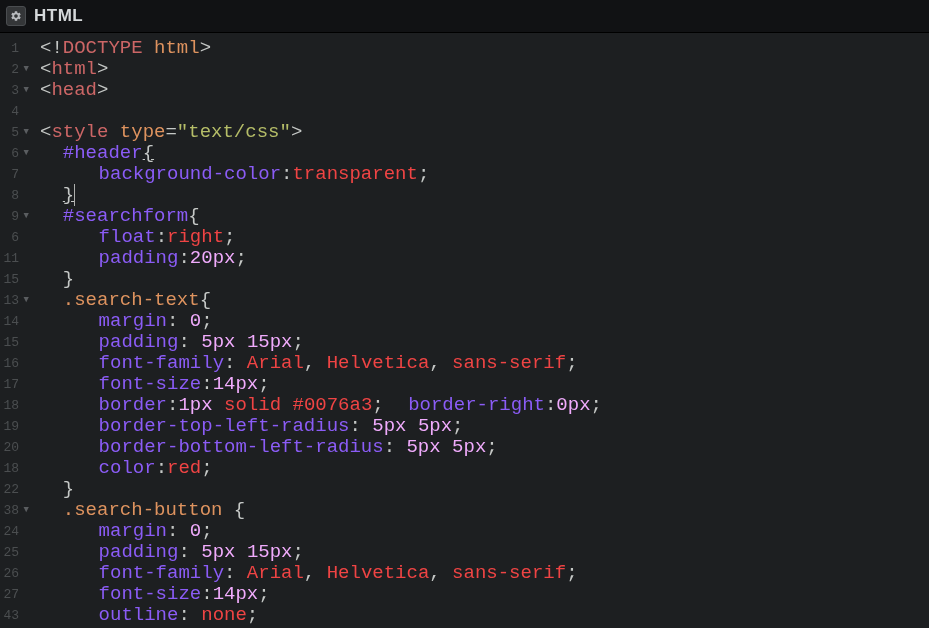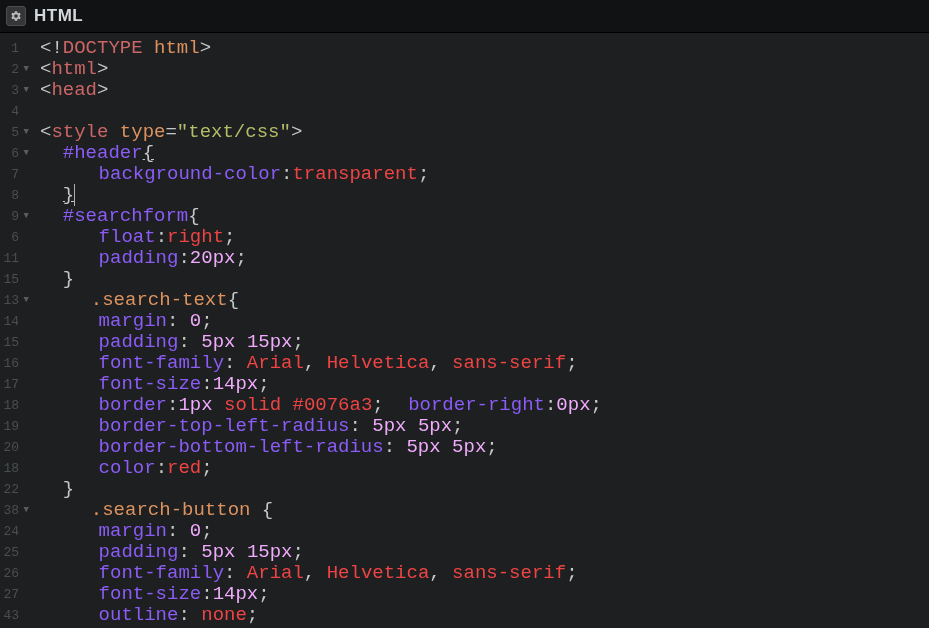--- a/index.html
+++ b/index.html
@@ -75,21 +75,21 @@
   line-height: 21px;
   font-size: 19px;
 }
 .code-line { height: 21px; }
 .t-tag    { color: #cc6666; }
 .t-attr   { color: #de935f; }
 .t-op     { color: #c5c8c6; }
 .t-str    { color: #b5bd68; }
 .t-plain  { color: #c5c8c6; }
 .t-sel    { color: #8b5cf6; }
-.t-selcls { color: #de935f; margin-left: 28px; }
+.t-selcls { color: #de935f; }
 .t-brace  { color: #c5c8c6; }
 .t-prop   { color: #8b5cf6; padding-left: 13px; }
 .t-val    { color: #ef4444; }
 .t-num    { color: #f0abfc; text-align: right; }
 .t-punc   { color: #c5c8c6; }
 .t-cursor { border-right: 1px solid #aeafad; }
 </style>
 </head>
 <body>
 

